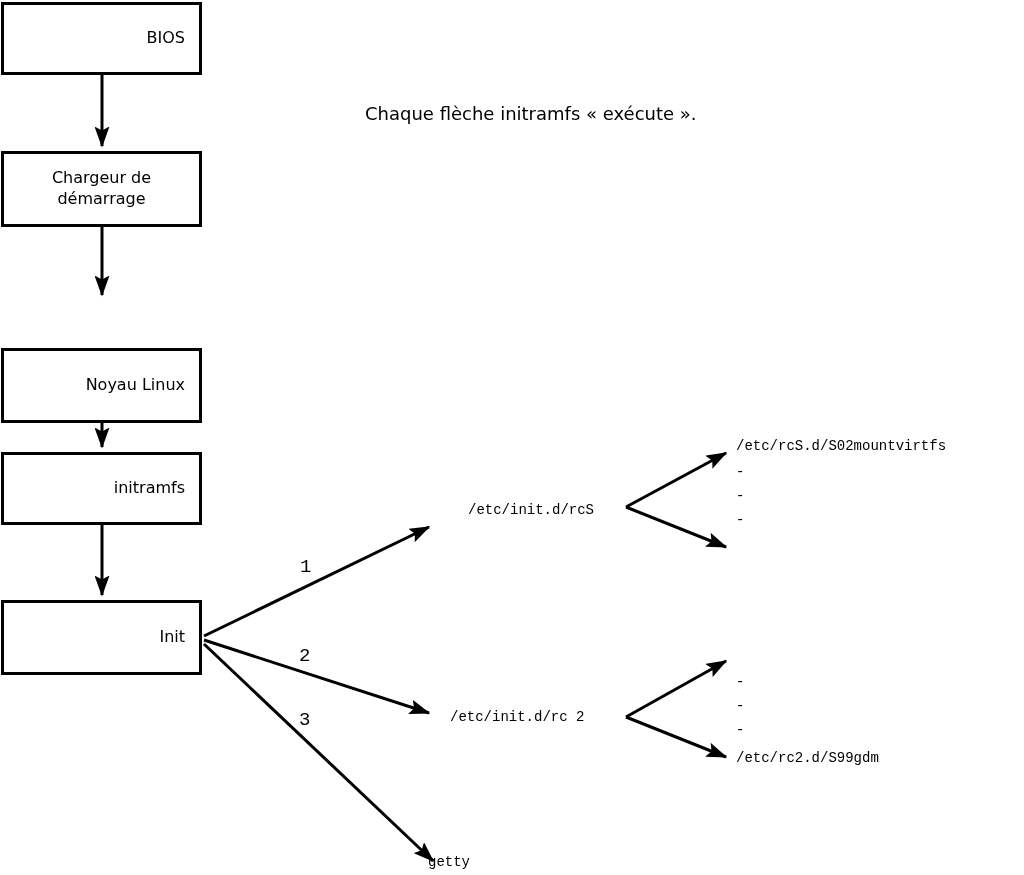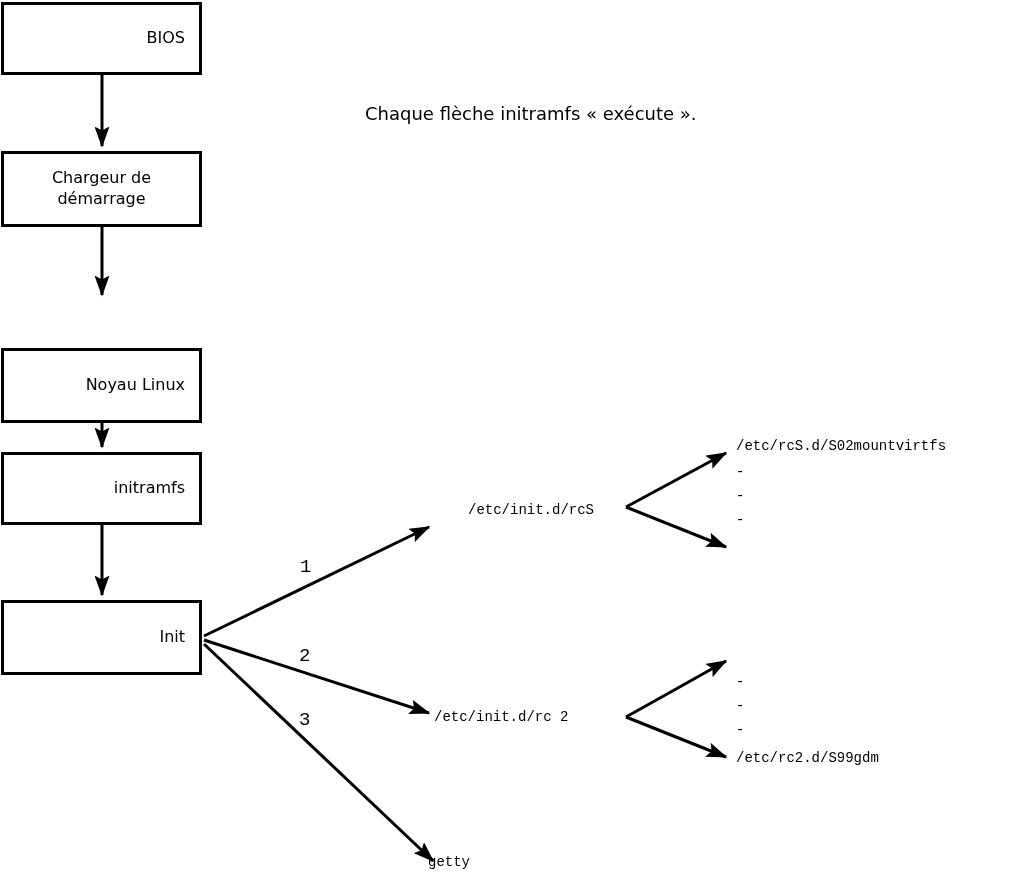--- a/index.html
+++ b/index.html
@@ -103,21 +103,21 @@
   </div>
   <div class="node-box" style="top:452px; height:73px;">
     <span>initramfs</span>
   </div>
 
   <div class="mono branch-num" style="left:300px; top:556px;">1</div>
   <div class="mono branch-num" style="left:299px; top:645px;">2</div>
   <div class="mono branch-num" style="left:299px; top:709px;">3</div>
 
   <div class="mono" style="left:468px; top:499px;">/etc/init.d/rcS</div>
-  <div class="mono" style="left:434px; top:706px;">/etc/init.d/rc 2</div>
+  <div class="mono" style="left:450px; top:706px;">/etc/init.d/rc 2</div>
   <div class="mono" style="left:428px; top:851px;">getty</div>
 
   <div class="mono" style="left:736px; top:435px;">/etc/rcS.d/S02mountvirtfs</div>
   <div class="mono" style="left:736px; top:461px;">-</div>
   <div class="mono" style="left:736px; top:485px;">-</div>
   <div class="mono" style="left:736px; top:509px;">-</div>
 
   <div class="mono" style="left:736px; top:671px;">-</div>
   <div class="mono" style="left:736px; top:695px;">-</div>
   <div class="mono" style="left:736px; top:719px;">-</div>

